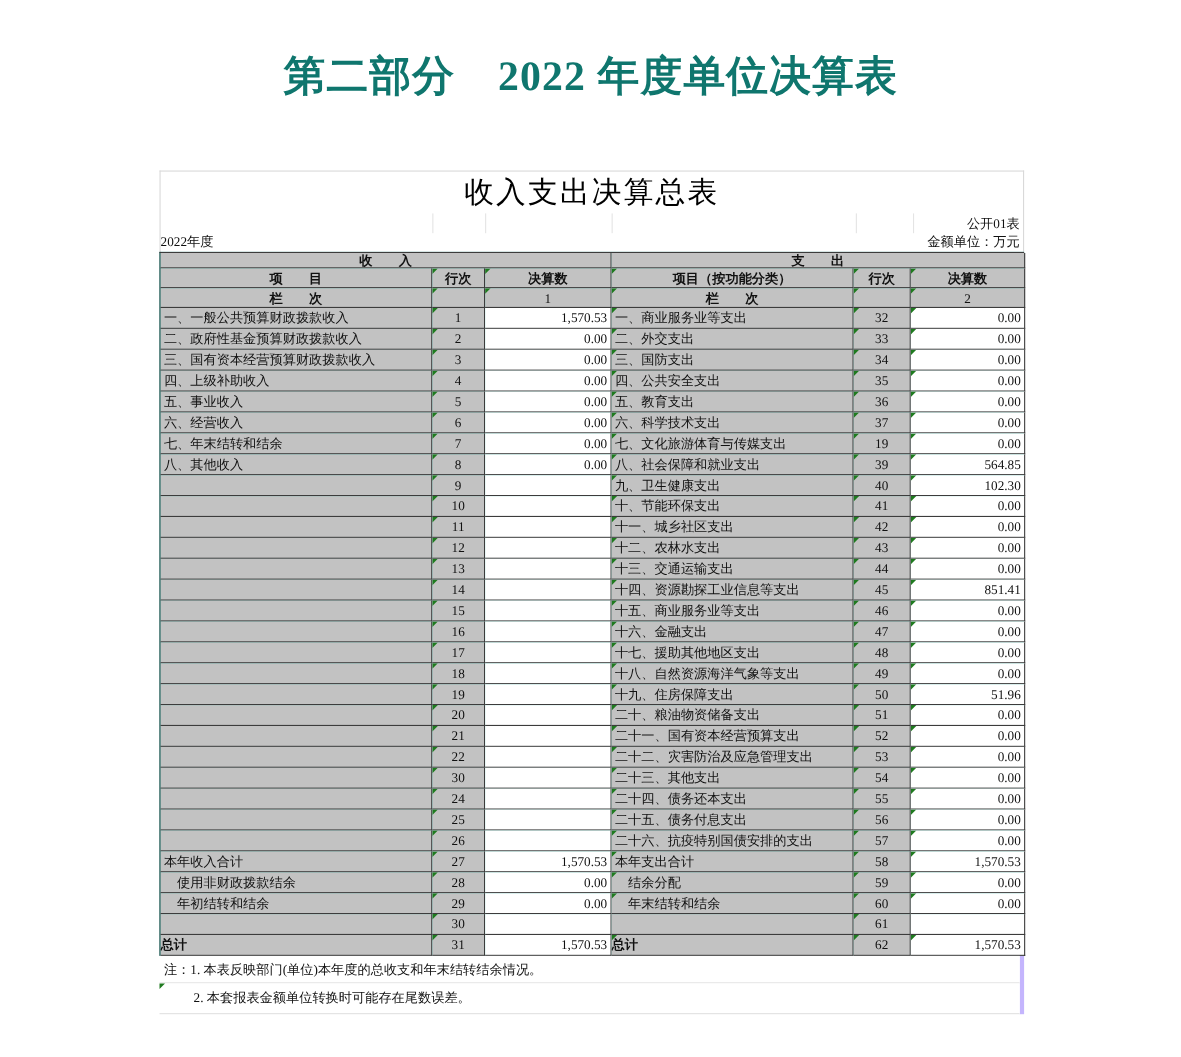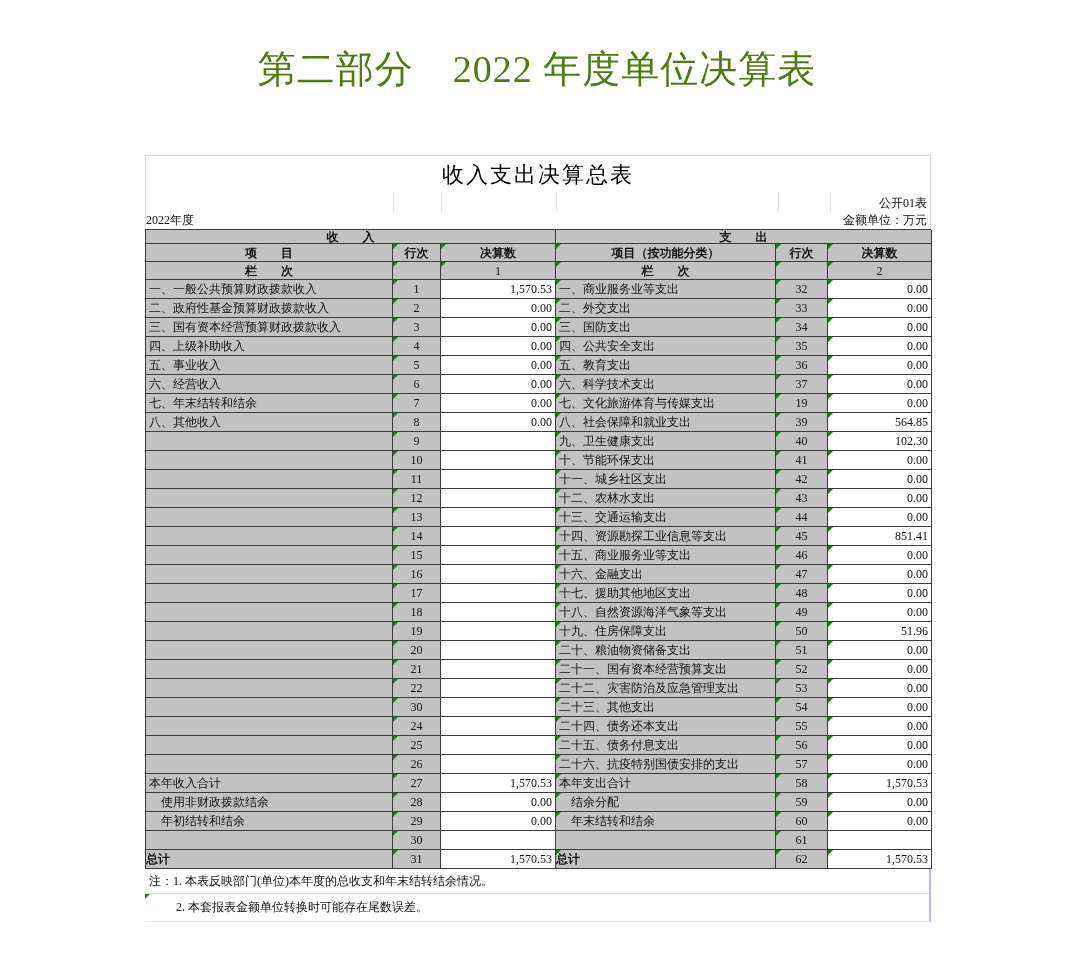--- a/index.html
+++ b/index.html
@@ -3,29 +3,29 @@
 <meta charset="utf-8">
 <style>
   html,body{margin:0;padding:0;background:#ffffff;}
   body{
     width:1074px;height:961px;position:relative;overflow:hidden;
     font-family:"Liberation Serif","DejaVu Serif",serif;color:#111;
   }
   
   .page-title{
     position:absolute;top:44px;left:0;width:100%;
-    text-align:center;font-size:38px;font-weight:normal;color:#4d7c0f;
+    text-align:center;font-size:38px;font-weight:bold;color:#0f766e;
     letter-spacing:1px;white-space:pre;
   }
   
   .sheet{position:absolute;left:145px;top:155px;width:786px;}
   .prehead{border:1px solid #d9d9d9;border-bottom:none;background:#fff;}
   .sheet-title{
     height:38px;display:flex;align-items:center;justify-content:center;
-    font-size:22px;letter-spacing:2px;color:#000;
+    font-size:27px;letter-spacing:2px;color:#000;
   }
   .meta-row{position:relative;height:18px;display:flex;align-items:center;font-size:12px;}
   .meta-row.r1{justify-content:flex-end;}
   .meta-row .vline{position:absolute;top:0;bottom:0;width:1px;background:#e4e4e4;}
   .meta-row .sheetno{padding-right:3px;}
   .meta-row.r2{height:17px;}
   .meta-row.r2 .prep{flex:none;width:320px;padding-left:4px;white-space:nowrap;}
   .meta-row.r2 .year{flex:none;}
   .meta-row.r2 .unit{margin-left:auto;padding-right:3px;}
   
@@ -49,21 +49,21 @@
   .item{justify-content:flex-start;padding-left:3px;}
   .item.indent{padding-left:15px;}
   .item.total{justify-content:flex-start;padding-left:0;font-weight:bold;}
   .num{justify-content:center;}
   .amt{justify-content:flex-end;padding-right:3px;}
   .tri{
     position:absolute;top:0;left:0;width:0;height:0;
     border-top:5px solid #1f7a1f;border-right:5px solid transparent;
   }
   
-  .notes{border-right:2px solid #c4b5fd;}
+  .notes{border-right:4px solid #c4b5fd;}
   .note-row{
     position:relative;display:flex;align-items:center;
     font-size:12px;border-bottom:1px solid #e2e2e2;background:#fff;
   }
   .note-row.n1{height:24px;padding-left:4px;}
   .note-row.n2{height:27px;padding-left:31px;}
 </style>
 </head>
 <body>
 

